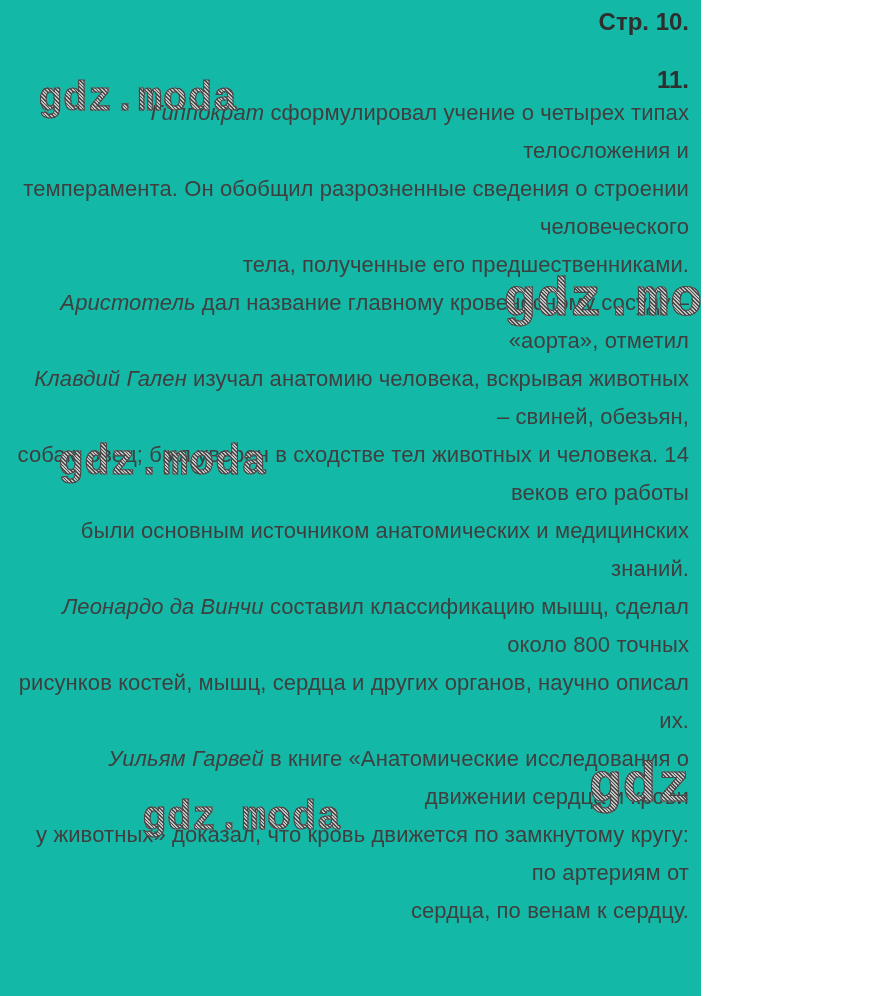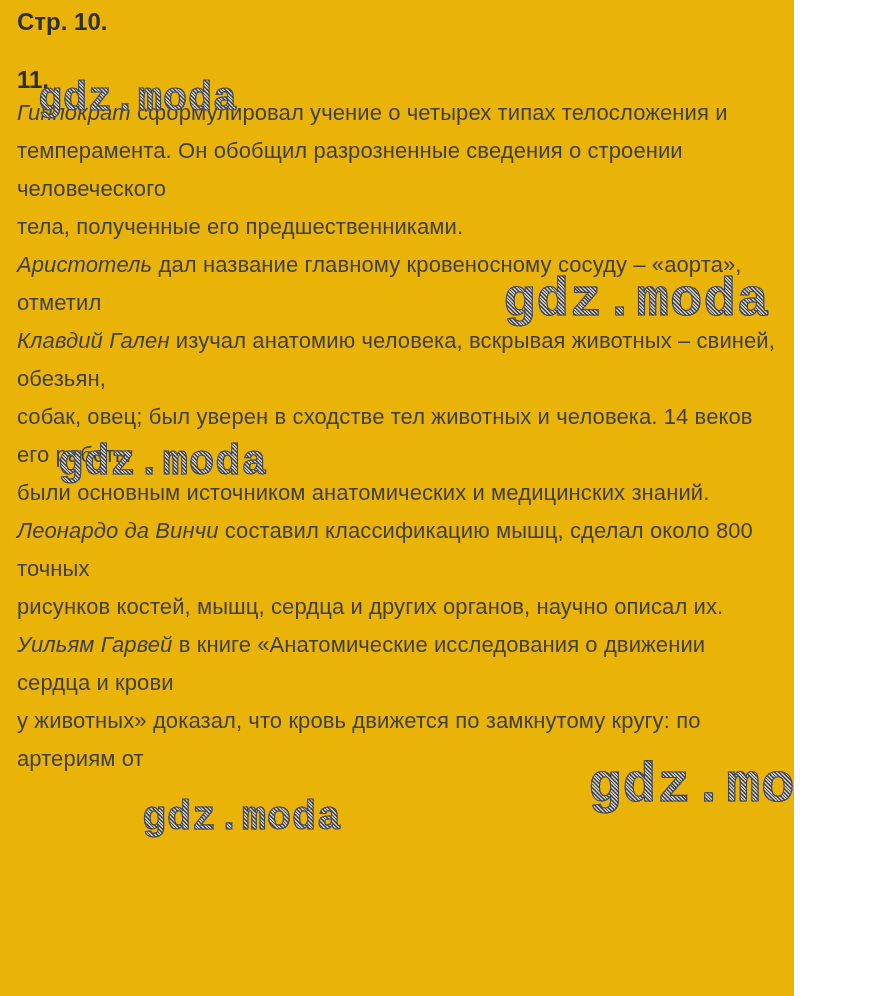--- a/index.html
+++ b/index.html
@@ -2,26 +2,27 @@
 <html><head>
 <meta charset="utf-8">
 <style>
   html, body {
     margin: 0;
     padding: 0;
     background: #ffffff;
   }
   .page {
     position: relative;
-    width: 794px;
+    width: 701px;
     height: 996px;
-    background: #eab308;
+    background: #14b8a6;
     font-family: "Liberation Sans", "DejaVu Sans", sans-serif;
     color: #3f3f3f;
     overflow: hidden;
+    text-align: right;
   }
   .content {
     padding: 8px 12px 0 17px;
   }
   .page-label, .exercise-number {
     font-weight: bold;
     font-size: 24px;
     line-height: 28px;
     color: #2e2e2e;
     margin: 0;
@@ -100,20 +101,21 @@
 
     <p class="entry p5">
       <span class="line"><i class="author">Леонардо да Винчи</i> <span>составил классификацию мышц, сделал около 800 точных</span></span>
       <span class="line">рисунков костей, мышц, сердца и других органов, научно описал их.</span>
     </p>
 
 
     <p class="entry p7">
       <span class="line"><i class="author">Уильям Гарвей</i> <span>в книге «Анатомические исследования о движении сердца и крови</span></span>
       <span class="line">у животных» доказал, что кровь движется по замкнутому кругу: по артериям от</span>
+      <span class="line">сердца, по венам к сердцу.</span>
     </p>
 
   </div>
 
   <div class="watermark wm1">gdz.moda</div>
   <div class="watermark wm2">gdz.moda</div>
   <div class="watermark wm3">gdz.moda</div>
   <div class="watermark wm4">gdz.moda</div>
   <div class="watermark wm5">gdz.moda</div>
 </div>

